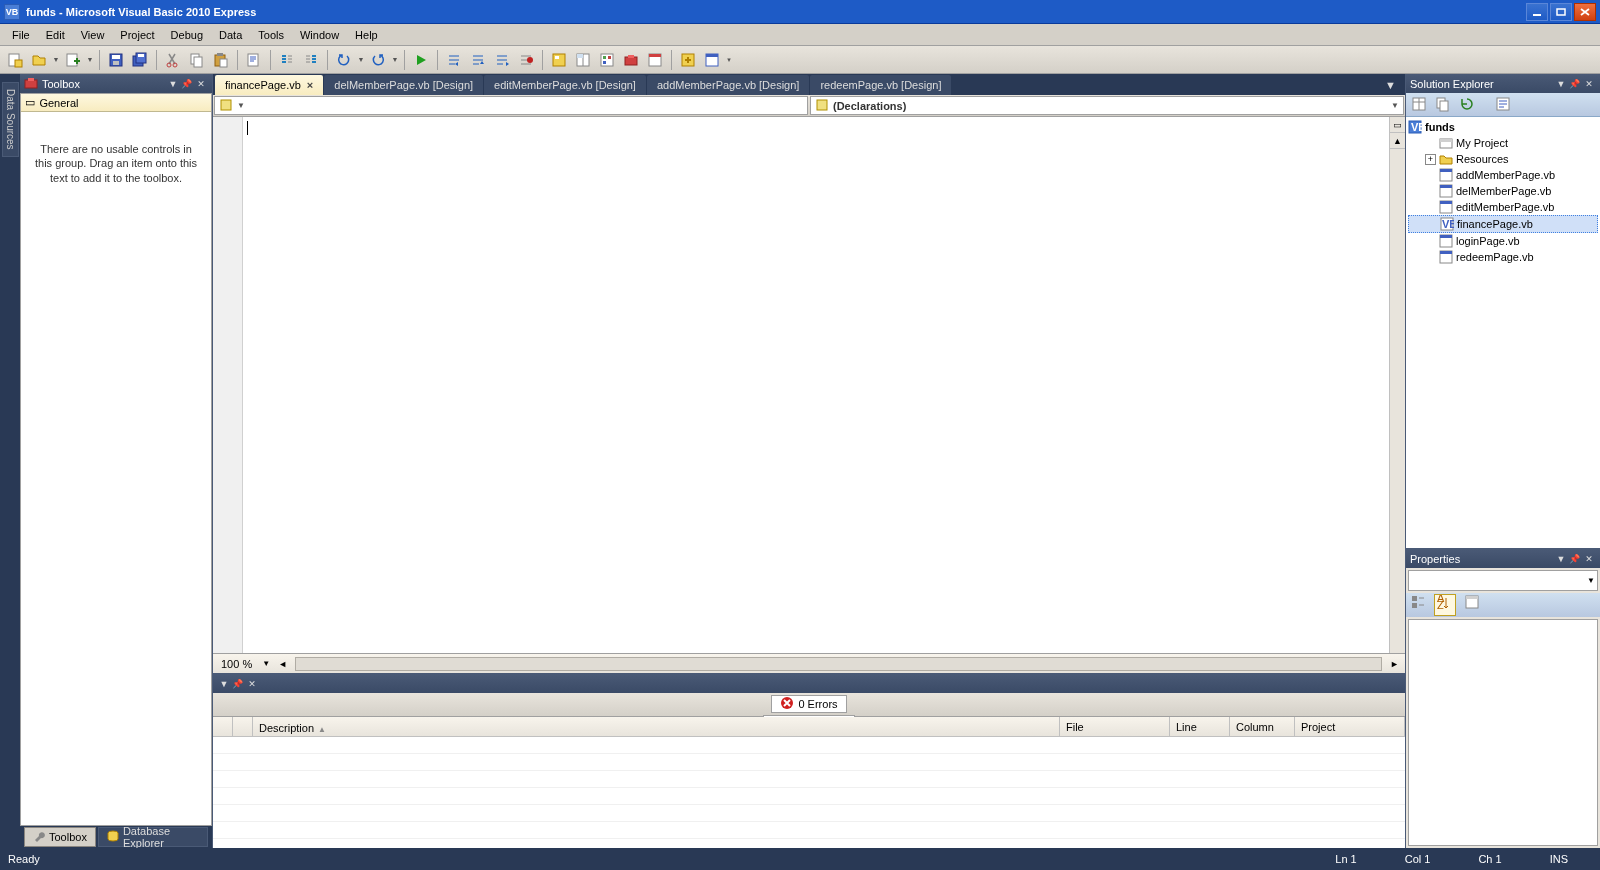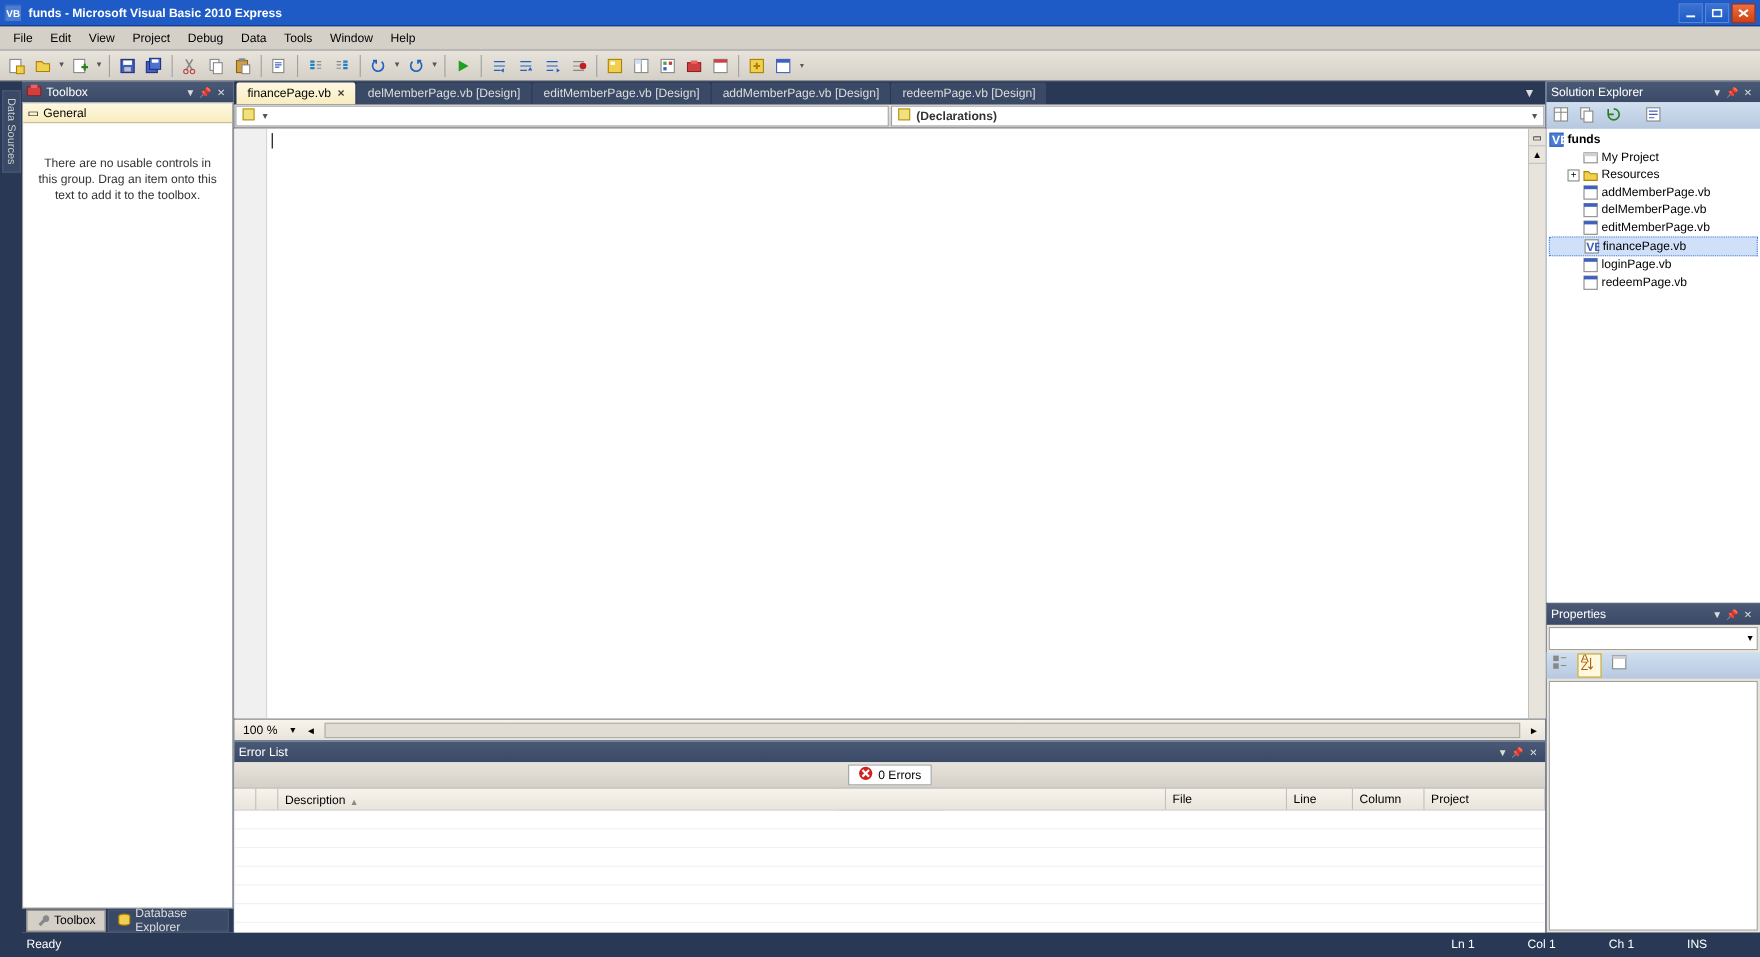--- a/index.html
+++ b/index.html
@@ -97,21 +97,21 @@
 .tree-icon { width:14px; height:14px; display:inline-flex; align-items:center; justify-content:center;}
 
 .props-panel { height: 300px; display:flex; flex-direction:column; background:#e8e4dc; border-left:1px solid #4a5a76; border-top:1px solid #4a5a76;}
 .props-dd { height:21px; margin:2px; border:1px solid #a0a0a0; background:#fff; display:flex; align-items:center; justify-content:flex-end; padding:0 2px; cursor:pointer;}
 .props-toolbar { height:24px; background: linear-gradient(#d0e0f0, #b8c8e0); display:flex; align-items:center; padding:0 4px; gap:2px;}
 .props-toolbar .tb-btn { width:22px; height:22px;}
 .props-toolbar .tb-btn.active { background:#fef8e0; border:1px solid #c0a020;}
 .props-body { flex:1; background:#fff; border:1px solid #a0a0a0; margin:2px;}
 
 
-.statusbar { height: 22px; background: #293955; color: #fff; display: flex; align-items: center; padding: 0 24px; font-size:11px;}
+.statusbar { height: 22px; background: #293955; color: #fff; display: flex; align-items: center; padding: 0 8px; font-size:11px;}
 .statusbar .st-left { flex:1;}
 .statusbar .st-cell { padding: 0 24px;}
 
 
 .ico-svg { display:block;}
 </style>
 </head>
 <body>
 
 <div class="titlebar">
@@ -412,21 +412,20 @@
     <div class="zoom-bar">
       <span class="zoom-val">100 %</span>
       <span style="font-size:8px;">▼</span>
       <span style="font-size:9px; padding:0 2px;">◄</span>
       <div class="scroll-track"></div>
       <span style="font-size:9px; padding:0 2px;">►</span>
     </div>
 
     <div class="errorlist">
       <div class="panel-header">
-        <span class="ph-title">Error List</span>
         <span class="ph-btn">▼</span>
         <span class="ph-btn">📌</span>
         <span class="ph-btn">✕</span>
       </div>
       <div class="err-tabs">
         <div class="err-tab">
           <span><svg width="14" height="14">
                 <circle cx="7" cy="7" r="6" fill="#d02020"></circle>
                 <path d="M4 4 L10 10 M10 4 L4 10" stroke="#fff" stroke-width="2"></path>
               </svg></span>

